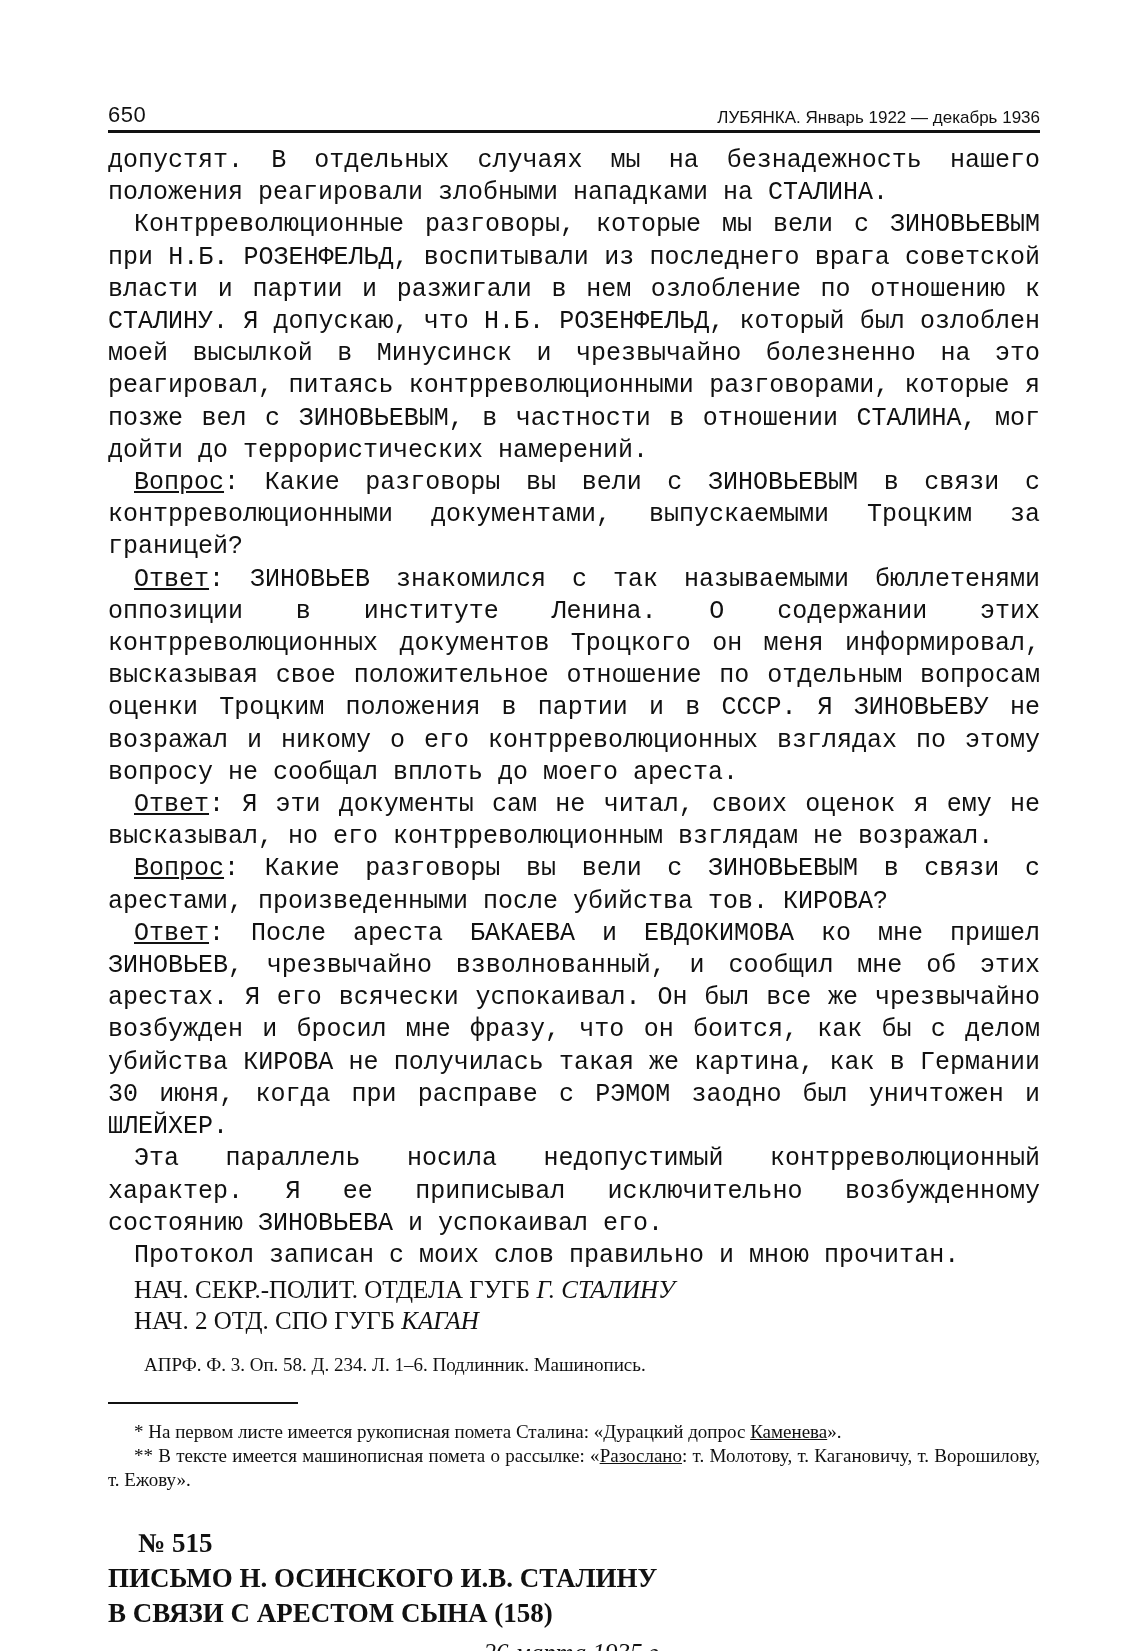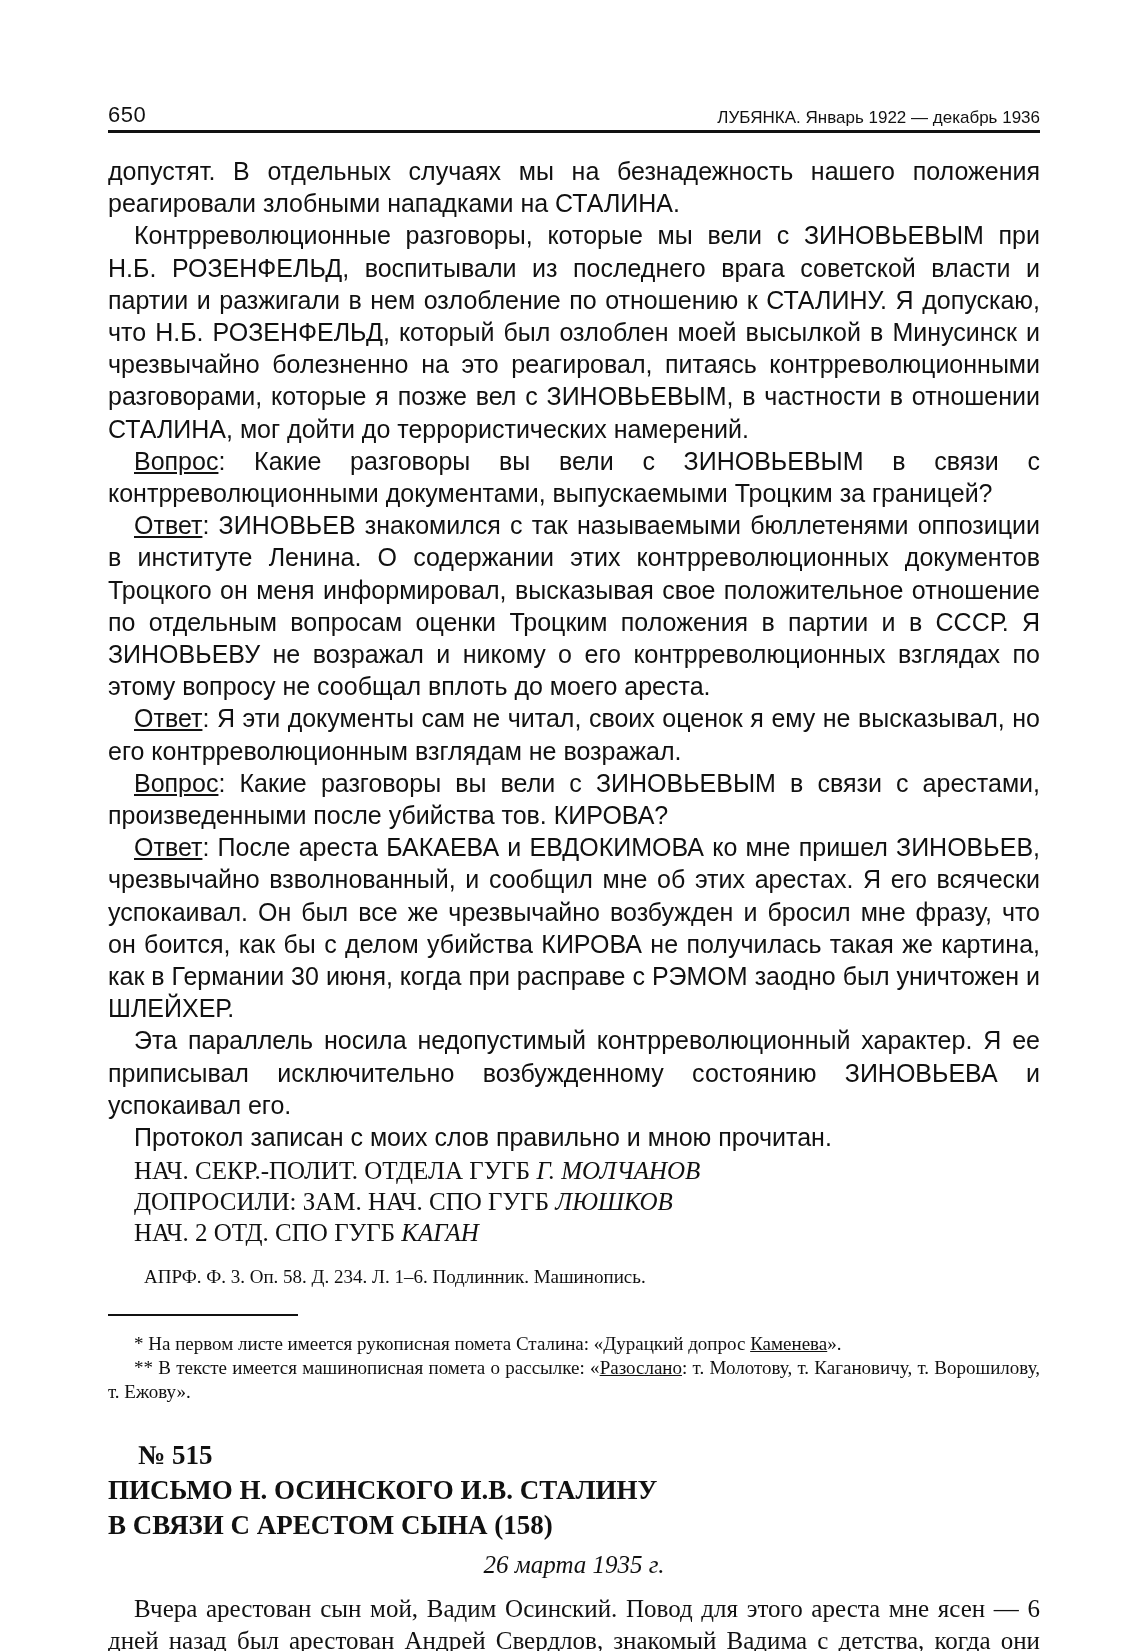--- a/index.html
+++ b/index.html
@@ -2,21 +2,21 @@
 <html><head>
   <meta charset="utf-8">
   <style>
     html, body { margin: 0; padding: 0; background: #ffffff; }
     body { width: 1146px; height: 1651px; position: relative; overflow: hidden; color: #111; }
     .page { position: absolute; left: 108px; top: 94px; width: 932px; }
     .running-head { display: flex; justify-content: space-between; align-items: flex-end; font-family: "Liberation Sans", sans-serif; height: 34px; }
     .page-num { font-size: 22px; font-weight: 400; letter-spacing: 0.5px; }
     .head-title { font-size: 17px; }
     .head-rule { height: 3px; background: #111; margin-top: 2px; }
-    .body-text { font-family: Liberation Sans, sans-serif; font-size: 25px; line-height: 32.2px; text-align: justify; margin-top: 22px; }
+    .body-text { font-family: Liberation Mono, monospace; font-size: 25px; line-height: 32.2px; text-align: justify; margin-top: 12px; }
     .body-text p { margin: 0; }
     .indent { text-indent: 26px; }
     .u { text-decoration: underline; }
     .sig-right { text-align: right; font-style: italic; padding-right: 0; }
     .officials { font-family: "Liberation Serif", serif; font-size: 25px; line-height: 31px; margin-left: 26px; margin-top: 2px; }
     .officials i { font-style: italic; }
     .archive { font-family: "Liberation Serif", serif; font-size: 19px; margin-left: 36px; margin-top: 18px; }
     .fn-rule { width: 190px; height: 2px; background: #111; margin-top: 26px; }
     .footnotes { font-family: "Liberation Serif", serif; font-size: 19px; line-height: 24px; margin-top: 16px; text-align: justify; }
     .footnotes p { margin: 0; }
@@ -42,22 +42,21 @@
     <p class="indent"><span class="u">Вопрос</span><span>: Какие разговоры вы вели с ЗИНОВЬЕВЫМ в связи с контрреволюционными документами, выпускаемыми Троцким за границей?</span></p>
     <p class="indent"><span class="u">Ответ</span><span>: ЗИНОВЬЕВ знакомился с так называемыми бюллетенями оппозиции в институте Ленина. О содержании этих контрреволюционных документов Троцкого он меня информировал, высказывая свое положительное отношение по отдельным вопросам оценки Троцким положения в партии и в СССР. Я ЗИНОВЬЕВУ не возражал и никому о его контрреволюционных взглядах по этому вопросу не сообщал вплоть до моего ареста.</span></p>
     <p class="indent"><span class="u">Ответ</span><span>: Я эти документы сам не читал, своих оценок я ему не высказывал, но его контрреволюционным взглядам не возражал.</span></p>
     <p class="indent"><span class="u">Вопрос</span><span>: Какие разговоры вы вели с ЗИНОВЬЕВЫМ в связи с арестами, произведенными после убийства тов. КИРОВА?</span></p>
     <p class="indent"><span class="u">Ответ</span><span>: После ареста БАКАЕВА и ЕВДОКИМОВА ко мне пришел ЗИНОВЬЕВ, чрезвычайно взволнованный, и сообщил мне об этих арестах. Я его всячески успокаивал. Он был все же чрезвычайно возбужден и бросил мне фразу, что он боится, как бы с делом убийства КИРОВА не получилась такая же картина, как в Германии 30 июня, когда при расправе с РЭМОМ заодно был уничтожен и ШЛЕЙХЕР.</span></p>
     <p class="indent">Эта параллель носила недопустимый контрреволюционный характер. Я ее приписывал исключительно возбужденному состоянию ЗИНОВЬЕВА и успокаивал его.</p>
     <p class="indent">Протокол записан с моих слов правильно и мною прочитан.</p>
   </div>
 
   <div class="officials">
-    <div><span>НАЧ. СЕКР.-ПОЛИТ. ОТДЕЛА ГУГБ </span><i>Г. МОЛЧАНОВ</i></div>
-    <div><span>ДОПРОСИЛИ: ЗАМ. НАЧ. СПО ГУГБ </span><i>ЛЮШКОВ</i></div>
+    <div><span>НАЧ. СЕКР.-ПОЛИТ. ОТДЕЛА ГУГБ </span><i>Г. СТАЛИНУ</i></div>
     <div><span>НАЧ. 2 ОТД. СПО ГУГБ </span><i>КАГАН</i></div>
   </div>
 
   <div class="archive">АПРФ. Ф. 3. Оп. 58. Д. 234. Л. 1–6. Подлинник. Машинопись.</div>
 
   <div class="fn-rule"></div>
   <div class="footnotes">
     <p class="indent"><span>* На первом листе имеется рукописная помета Сталина: «Дурацкий допрос </span><span class="u">Каменева</span><span>».</span></p>
     <p class="indent"><span>** В тексте имеется машинописная помета о рассылке: «</span><span class="u">Разослано</span><span>: т. Молотову, т. Кагановичу, т. Ворошилову, т. Ежову».</span></p>
   </div>

